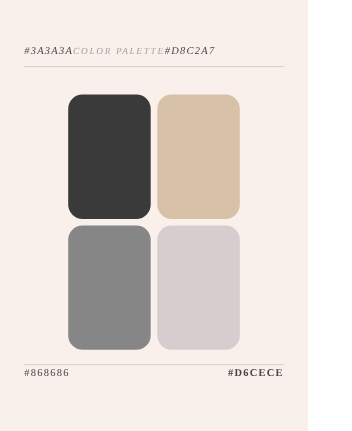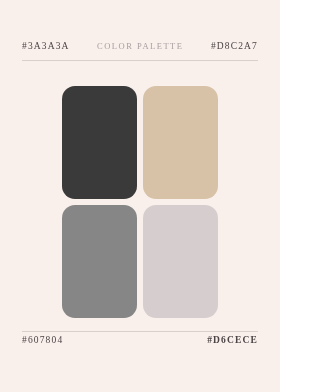--- a/index.html
+++ b/index.html
@@ -23,21 +23,21 @@
 
   
   .header {
     position: absolute;
     left: 22px;
     top: 42px;
     width: 236px;
     height: 16px;
     display: flex;
     align-items: baseline;
-    justify-content: space-between;
+    font-style: italic;
   }
 
   .hex-label {
     font-family: "Liberation Serif", "DejaVu Serif", serif;
     font-size: 9.5px;
     letter-spacing: 1.15px;
     color: #4a4444;
     white-space: nowrap;
     line-height: 1;
   }
@@ -109,17 +109,17 @@
   <div class="grid">
     <div class="swatch" style="background: rgb(58, 58, 58);"></div>
     <div class="swatch" style="background: rgb(216, 194, 167);"></div>
     <div class="swatch" style="background: rgb(134, 134, 134);"></div>
     <div class="swatch" style="background: rgb(214, 206, 206);"></div>
   </div>
 
   <div class="rule rule-bottom" style="background: rgb(217, 207, 203);"></div>
 
   <div class="footer">
-    <span class="hex-label" style="color: rgb(74, 68, 68);">#607804</span>
+    <span class="hex-label" style="color: rgb(74, 68, 68);">#868686</span>
     <span class="hex-label" style="color: rgb(74, 68, 68); font-weight: bold;">#D6CECE</span>
   </div>
 
 </div>
 
 </body></html>

